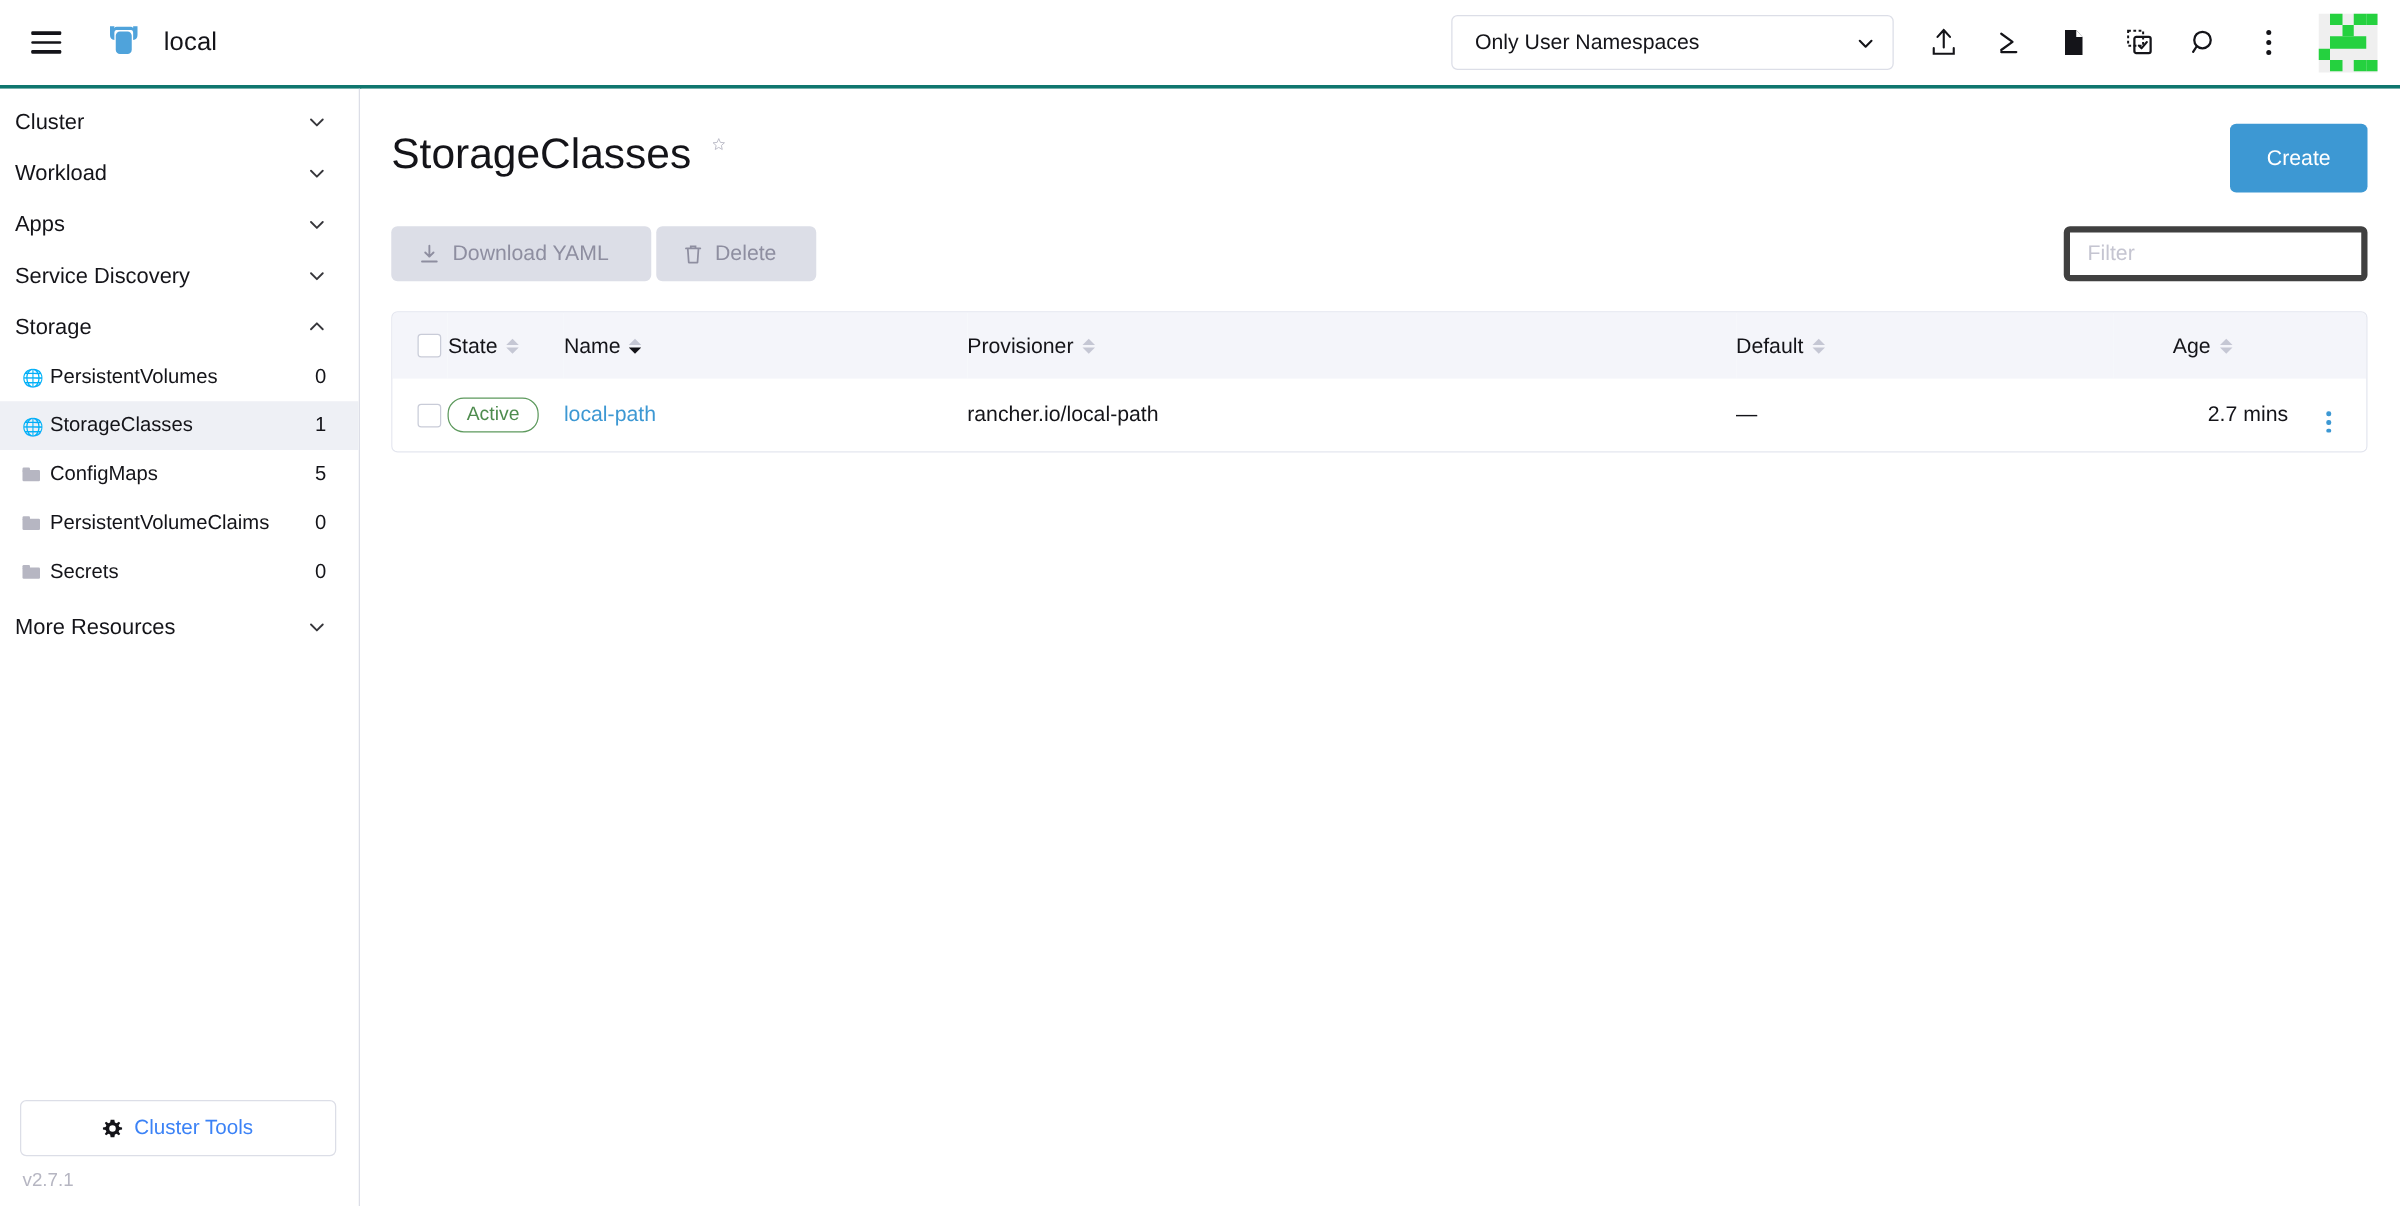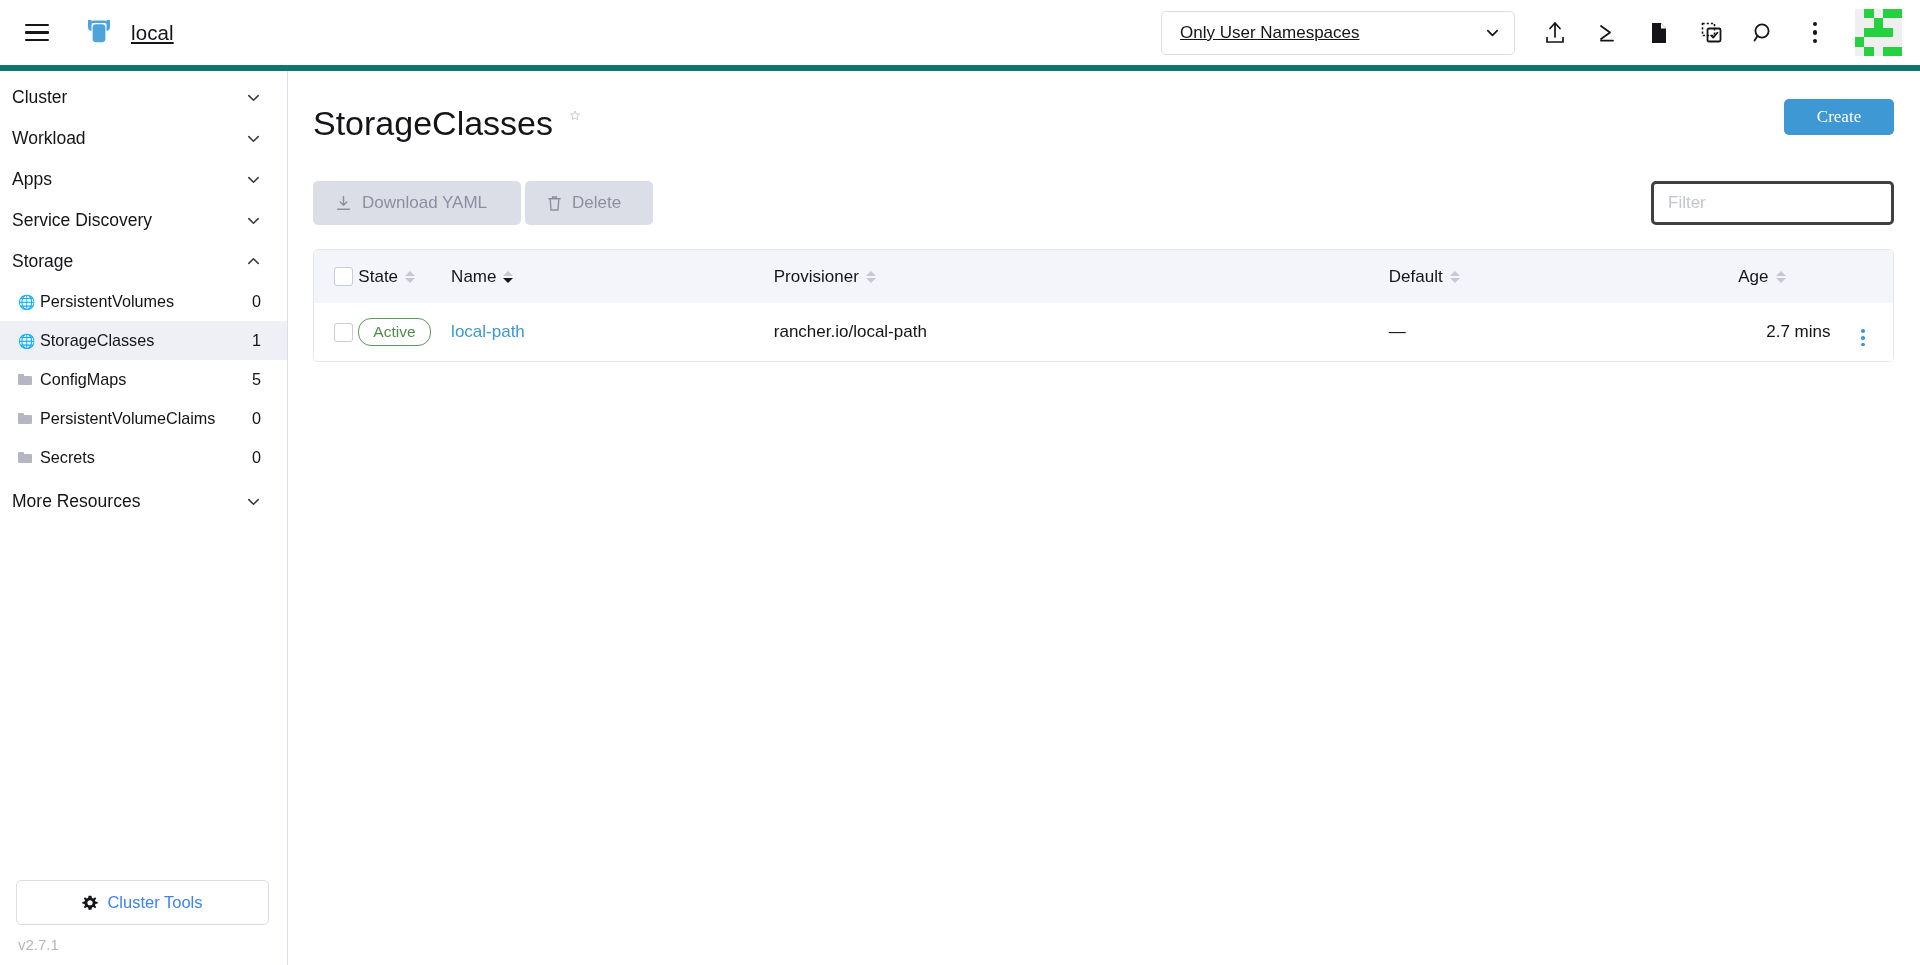--- a/index.html
+++ b/index.html
@@ -9,22 +9,22 @@
     background: #ffffff;
     color: #141419;
     overflow: hidden;
   }
 
   
   #top-header {
     position: absolute; top: 0; left: 0;
     width: 1920px; height: 71px;
     background: #ffffff;
-    border-bottom: 6px solid #0f766e;
-    display: flex; align-items: center; text-decoration: underline;
+    border-bottom: 3px solid #0f766e;
+    display: flex; align-items: center;
   }
   #hamburger-button {
     width: 34px; height: 34px;
     margin-left: 20px;
     display: flex; flex-direction: column;
     justify-content: center; align-items: center;
     gap: 5px; cursor: pointer; background: none; border: none;
   }
   #hamburger-button span { display: block; width: 24px; height: 2.6px; background: #141419; border-radius: 1px; }
 
@@ -134,46 +134,46 @@
     display: flex; align-items: flex-start;
     height: 62px;
   }
   #page-title {
     font-size: 34px; font-weight: 400; color: #141419; line-height: 1;
     padding-top: 7px;
   }
   #favorite-star { margin-left: 11px; padding-top: 11px; cursor: pointer; }
   #header-row-spacer { flex: 1; }
   #create-button {
-    width: 110px; height: 36px;
+    width: 110px; height: 55px;
     background: #3d98d3; color: #ffffff;
     border: none; border-radius: 5px;
     font-size: 17px; cursor: pointer;
-    font-family: Liberation Serif, serif;
+    font-family: Liberation Sans, sans-serif;
   }
 
   #actions-row {
     display: flex; align-items: center;
     margin-top: 20px;
   }
   .masthead-btn {
     height: 44px;
     background: #dcdee7; color: #8e8ea0;
     border: none; border-radius: 5px;
     display: flex; align-items: center; gap: 10px;
     padding: 0 22px; font-size: 17px;
     cursor: default;
     font-family: "Liberation Sans", sans-serif;
   }
   #download-yaml-button { width: 208px; }
   #delete-button { width: 128px; margin-left: 4px; }
   #actions-spacer { flex: 1; }
   #filter-input {
     width: 243px; height: 44px;
-    border: 3px solid #404040; border-radius: 5px;
+    border: 5px solid #404040; border-radius: 5px;
     padding: 0 14px; font-size: 17px; color: #15803d;
     background: #fff;
     font-family: "Liberation Sans", sans-serif;
   }
   #filter-input::placeholder { color: #c5c5d1; }
 
   
   #resource-table {
     margin-top: 24px;
     width: 1581px;

